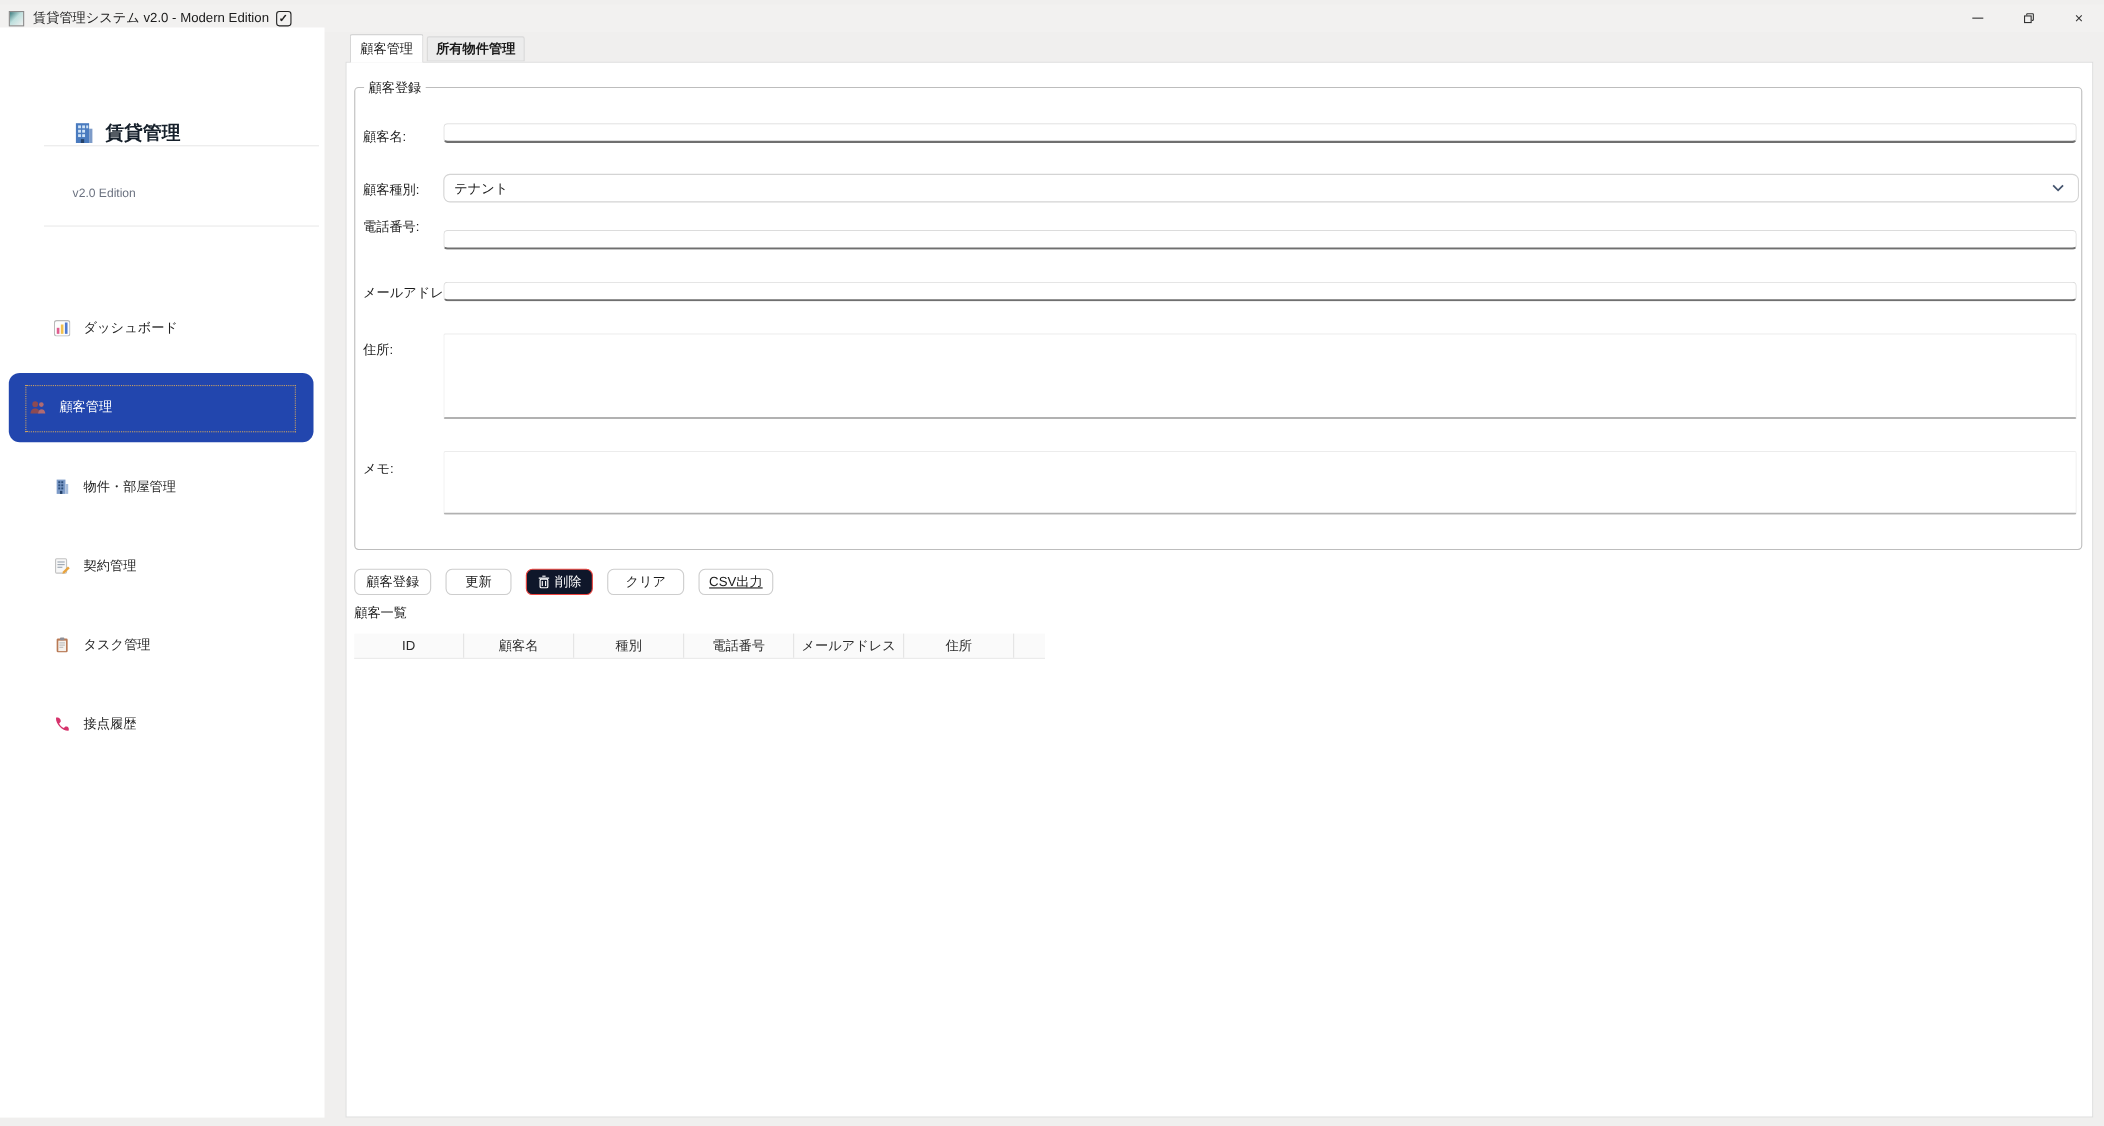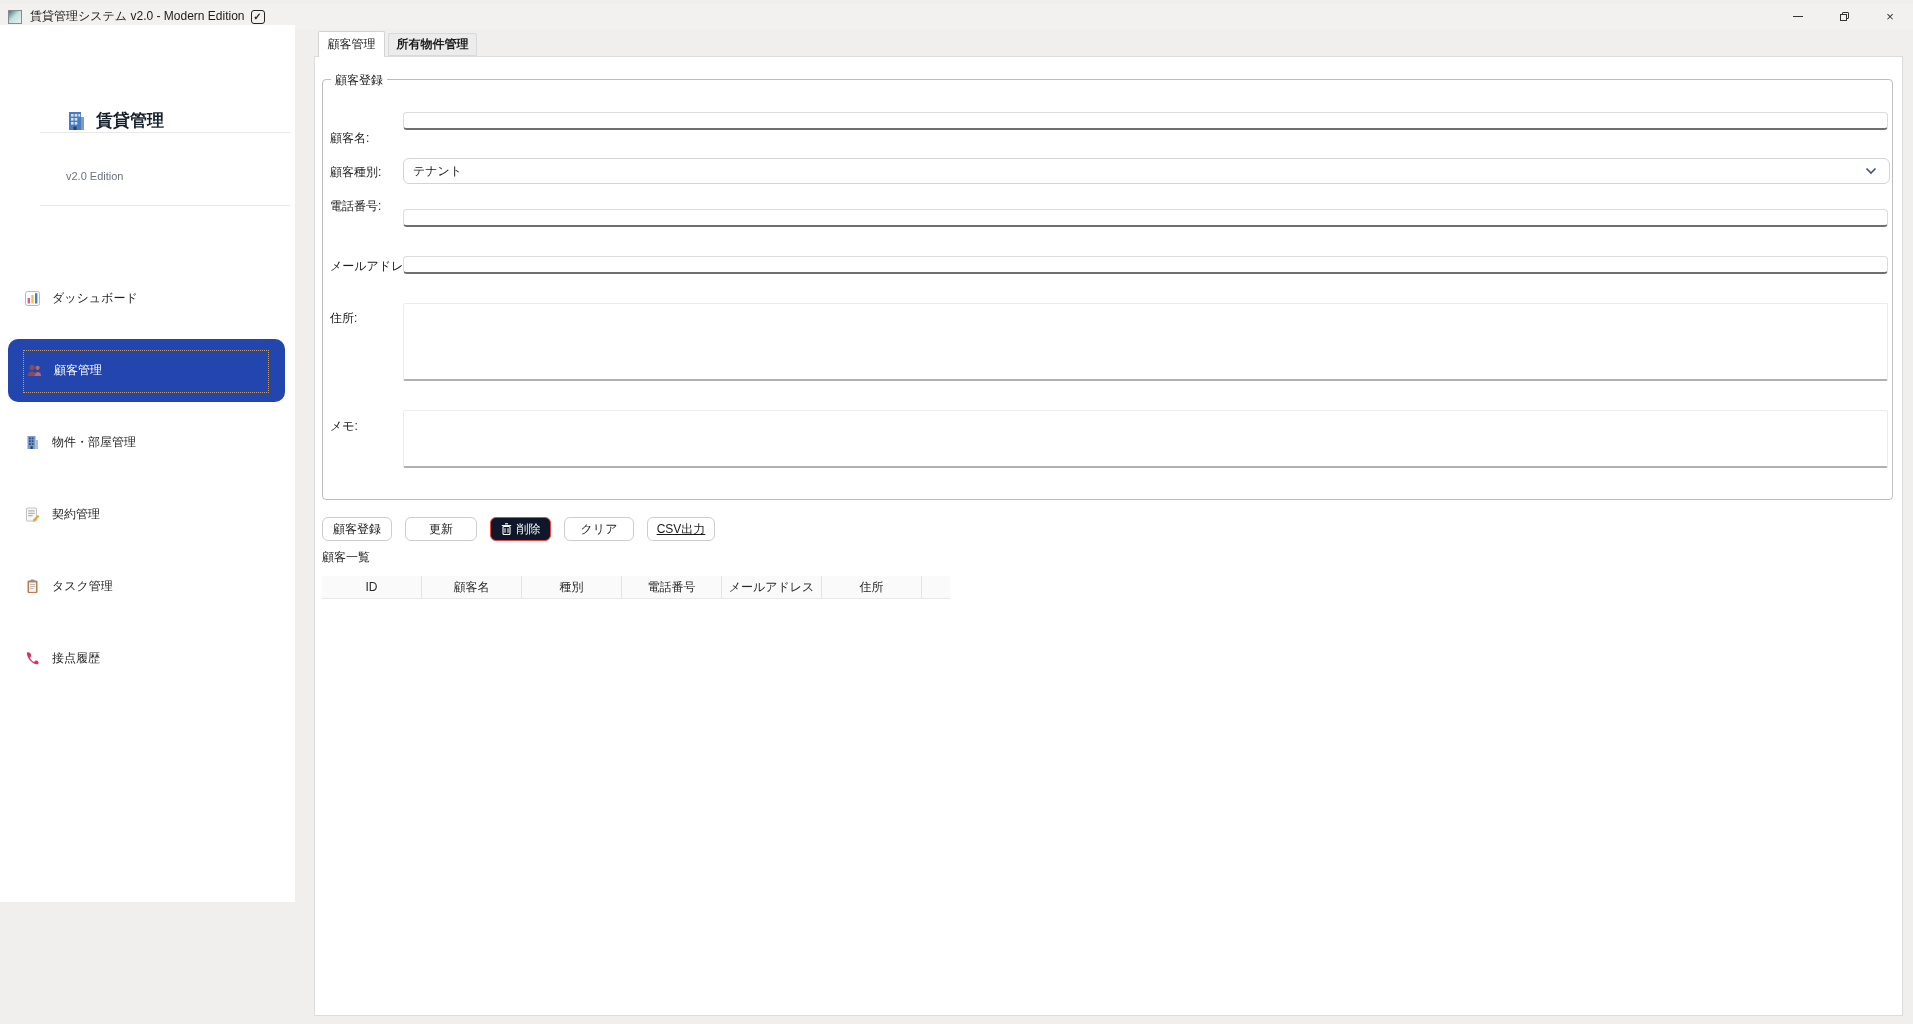--- a/index.html
+++ b/index.html
@@ -16,29 +16,29 @@
                  display:flex; align-items:center; justify-content:center; font-size:10px; font-weight:bold; color:#222; }
   .win-controls { position:absolute; right:0; top:0; height:25px; display:flex; }
   .win-btn { width:46px; height:25px; display:flex; align-items:center; justify-content:center; background:transparent; border:none; cursor:pointer; }
   .glyph-min { width:10px; height:1px; background:#333; }
   .glyph-max { position:relative; width:9px; height:9px; }
   .glyph-max .r1 { position:absolute; left:0; bottom:0; width:7px; height:7px; border:1px solid #333; background:#f2f1f0; }
   .glyph-max .r2 { position:absolute; right:0; top:0; width:7px; height:7px; border:1px solid #333; border-radius:1px; }
   .glyph-close { font-size:13px; color:#333; line-height:1; }
 
   
-  .sidebar { position:absolute; left:0; top:25px; width:295px; height:877px; background:#ffffff; }
+  .sidebar { position:absolute; left:0; top:25px; width:295px; height:991px; background:#ffffff; }
   .logo-row { position:absolute; left:66px; top:84px; display:flex; align-items:center; gap:10px; }
   .logo-text { font-size:17px; font-weight:bold; color:#16202b; }
   .side-sep { position:absolute; left:40px; width:250px; height:1px; background:#e9e9e9; }
   .sep1 { top:107px; } .sep2 { top:180px; }
   .version-text { position:absolute; left:66px; top:145px; font-size:11px; color:#6b7280; }
 
   .menu { position:absolute; left:0; top:242px; width:295px; display:flex; flex-direction:column; gap:9px; }
-  .menu-item { position:relative; height:63px; display:flex; align-items:center; padding-left:25px; gap:12px; cursor:pointer; }
+  .menu-item { position:relative; height:63px; display:flex; align-items:center; padding-left:25px; gap:12px; cursor:pointer;margin-left:24px; }
   .menu-label { font-size:12px; color:#1f1f1f; }
   .menu-item.active { background:#2246ae; border-radius:10px; margin:0 10px 0 8px; padding-left:19px; }
   .menu-item.active .menu-label { color:#ffffff; }
   .focus-dots { position:absolute; left:15px; right:16px; top:11px; bottom:9px; border:1px dotted #c9a063; pointer-events:none; }
   .micon { width:15px; height:15px; flex:0 0 15px; }
 
   
   .tab { position:absolute; font-size:12px; display:flex; align-items:center; justify-content:center; cursor:pointer; }
   .tab.active { left:318px; top:31px; width:67px; height:26px; background:#ffffff; border:1px solid #d2d2d2; border-bottom:none; border-radius:2px 2px 0 0; z-index:3; }
   .tab.inactive { left:388px; top:33px; width:89px; height:23px; background:#ececec; border:1px solid #d9d9d9; border-radius:2px 2px 0 0; z-index:1;font-weight:bold; }
@@ -53,21 +53,21 @@
   .combo { position:absolute; left:403px; top:158px; width:1487px; height:26px; background:#fff; border:1px solid #d4d4d4;
            border-radius:6px; display:flex; align-items:center; z-index:5; cursor:pointer; }
   .combo-value { font-size:12px; padding-left:9px; color:#1a1a1a; }
   .combo-arrow { position:absolute; right:12px; top:8px; }
   .tarea { position:absolute; left:403px; width:1485px; background:#fff; border:1px solid #ececec;
            border-bottom:2px solid #b1b1b1; border-radius:2px; font-size:12px; padding:4px 8px; resize:none; z-index:5; font-family:"Liberation Sans",sans-serif; }
 
   .btn-row { position:absolute; top:517px; left:322px; display:flex; gap:13px; z-index:5; }
   .btn { height:24px; background:#fff; border:1px solid #cdcdcd; border-radius:6px; font-size:12px;
          display:flex; align-items:center; justify-content:center; cursor:pointer; color:#1a1a1a; font-family:"Liberation Sans",sans-serif; }
-  .btn.b0 { width:70px; } .btn.b1 { width:72px; } .btn.b3 { width:70px; } .btn.b4 { width:68px;text-decoration:underline; }
+  .btn.b0 { width:70px; } .btn.b1 { width:60px; } .btn.b3 { width:70px; } .btn.b4 { width:68px;text-decoration:underline; }
   .btn.danger { width:61px; background:#0f172a; border-color:#ee4540; color:#ffffff; gap:5px; }
 
   .list-title { position:absolute; left:322px; top:549px; font-size:12px; font-weight:500; color:#1a1a1a; z-index:5; }
   .tbl-header { position:absolute; left:322px; top:576px; width:628px; height:23px; display:flex;
                 background:#fafafa; border-bottom:1px solid #e9e9e9; z-index:5; }
   .th { width:100px; display:flex; align-items:center; justify-content:center; font-size:12px; color:#2a2a2a;
         border-right:1px solid #e3e3e3; cursor:pointer; }
   .th:last-of-type { border-right:none; }
   .th-fill { flex:1; border-right:none; }
   .tbl-body { position:absolute; left:322px; top:599px; width:1571px; height:410px; background:#ffffff; z-index:4; }
@@ -191,21 +191,21 @@
 
   <div class="tab active">顧客管理</div>
   <div class="tab inactive">所有物件管理</div>
 
   <div class="panel"></div>
 
   <div class="labelframe">
     <span class="labelframe-title">顧客登録</span>
   </div>
 
-  <div class="fld-label" style="top:130px">顧客名:</div>
+  <div class="fld-label" style="top:116px">顧客名:</div>
   <input class="entry" style="top: 112px;" value="">
 
   <div class="fld-label" style="top:164px">顧客種別:</div>
   <div class="combo">
     <span class="combo-value">テナント</span>
     <svg class="combo-arrow" width="12" height="8" viewBox="0 0 12 8">
       <path d="M1.5 1.5 L6 6 L10.5 1.5" fill="none" stroke="#44546e" stroke-width="1.6"></path>
     </svg>
   </div>
 

